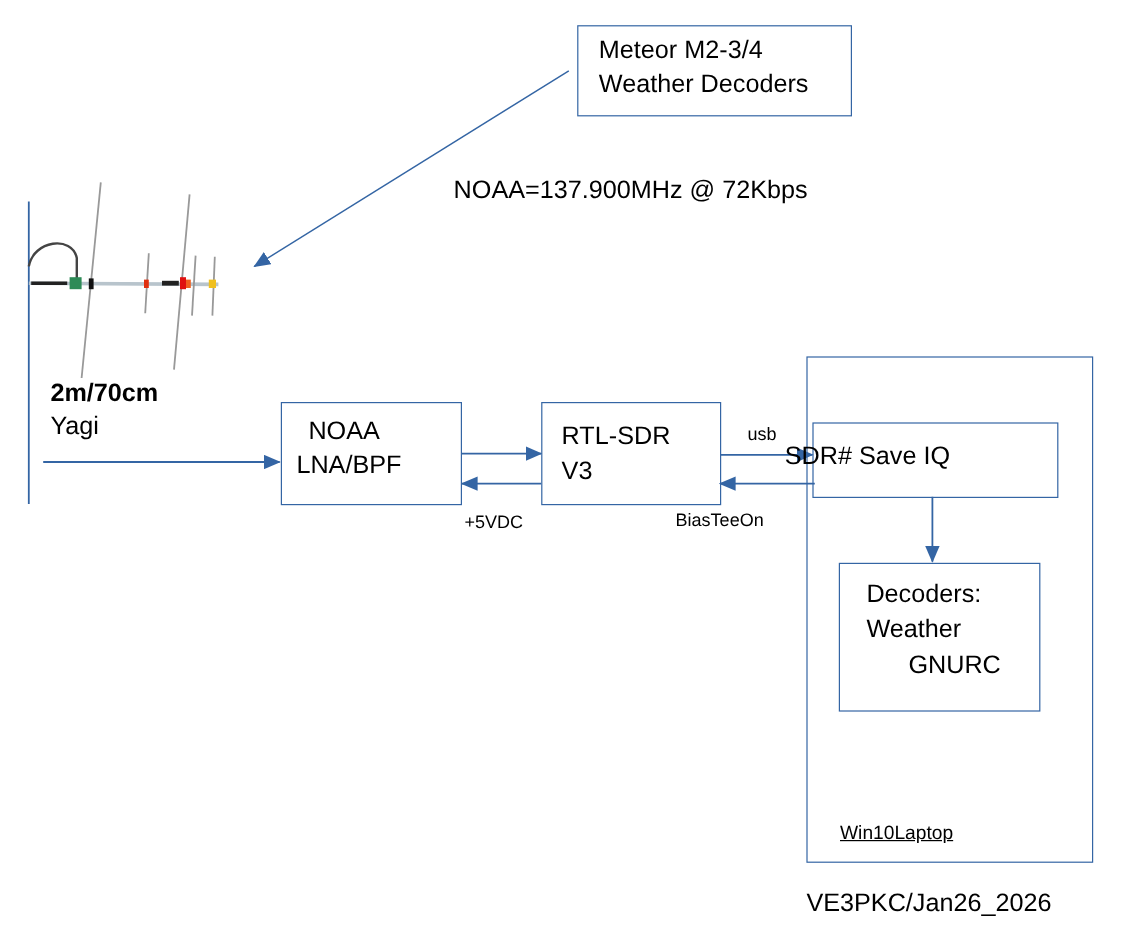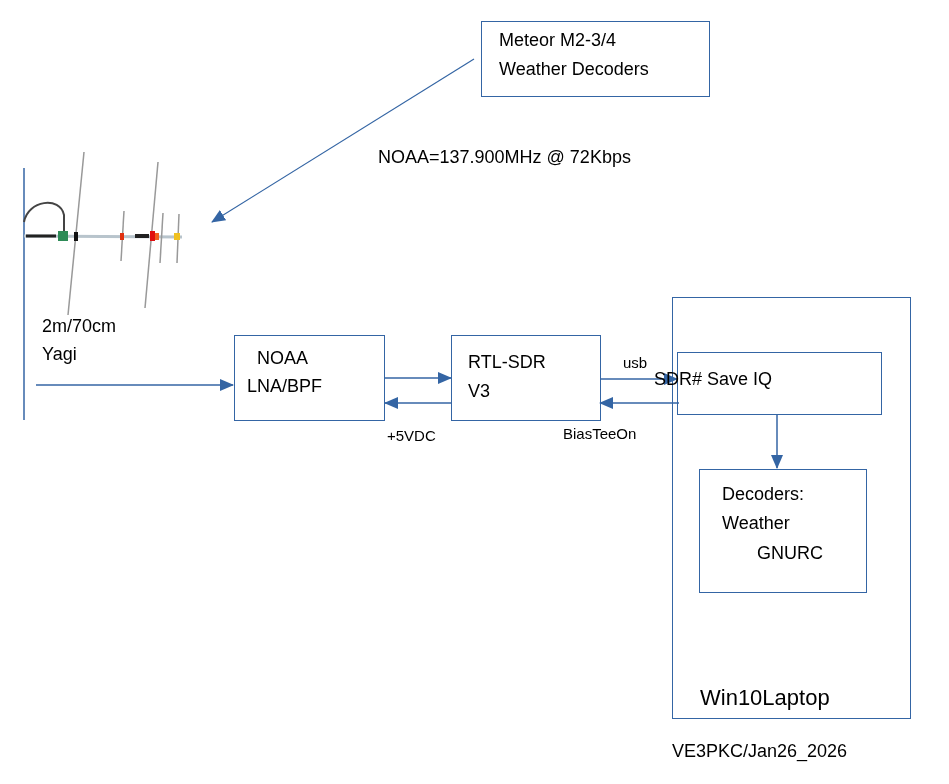--- a/index.html
+++ b/index.html
@@ -1,21 +1,21 @@
 <!DOCTYPE html>
 <html><head>
   <meta charset="utf-8">
   <style>
     html, body { margin: 0; padding: 0; background: #ffffff; }
     body { width: 949px; height: 784px; position: relative; overflow: hidden;
            font-family: "Liberation Sans", sans-serif; color: #000; }
     .box { position: absolute; border: 1.5px solid #3465a4; box-sizing: border-box; background: transparent; }
     .txt { position: absolute; white-space: pre; line-height: 1.13; color: #000; }
-    .big { font-size: 18px; }
-    .med { font-size: 22px; }
+    .big { font-size: 21px; }
+    .med { font-size: 16px; text-decoration: underline; }
     .sm  { font-size: 15px; }
     svg.wires { position: absolute; left: 0; top: 0; }
   </style>
 </head>
 <body>
 
 <svg class="wires" width="949" height="784">
   <defs>
     <marker id="arr" viewBox="0 0 10 10" refX="9" refY="5" markerWidth="8" markerHeight="8" orient="auto-start-reverse" markerUnits="userSpaceOnUse">
       <path d="M0,0 L10,5 L0,10 z" fill="#3465a4"></path>
@@ -64,21 +64,21 @@
 
   <line x1="777" y1="414" x2="777" y2="468" stroke="#3465a4" stroke-width="1.5" marker-end="url(#arrL)"></line>
 </svg>
 
 <div class="box" style="left:481px; top:21px; width:229px; height:76px;"></div>
 <div class="txt big" style="left:499px; top:30px;">Meteor M2-3/4</div>
 <div class="txt big" style="left:499px; top:59px;">Weather Decoders</div>
 
 <div class="txt big" style="left:378px; top:147px;">NOAA=137.900MHz @ 72Kbps</div>
 
-<div class="txt big" style="left:42px; top:316px;">2m/70cm</div>
+<div class="txt big" style="left:42px; top:316px;font-weight:bold;">2m/70cm</div>
 <div class="txt big" style="left:42px; top:344px;">Yagi</div>
 
 <div class="box" style="left:234px; top:335px; width:151px; height:86px;"></div>
 <div class="txt big" style="left:257px; top:348px;">NOAA</div>
 <div class="txt big" style="left:247px; top:376px;">LNA/BPF</div>
 
 <div class="txt sm" style="left:387px; top:428px;">+5VDC</div>
 
 <div class="box" style="left:451px; top:335px; width:150px; height:86px;"></div>
 <div class="txt big" style="left:468px; top:352px;">RTL-SDR</div>

